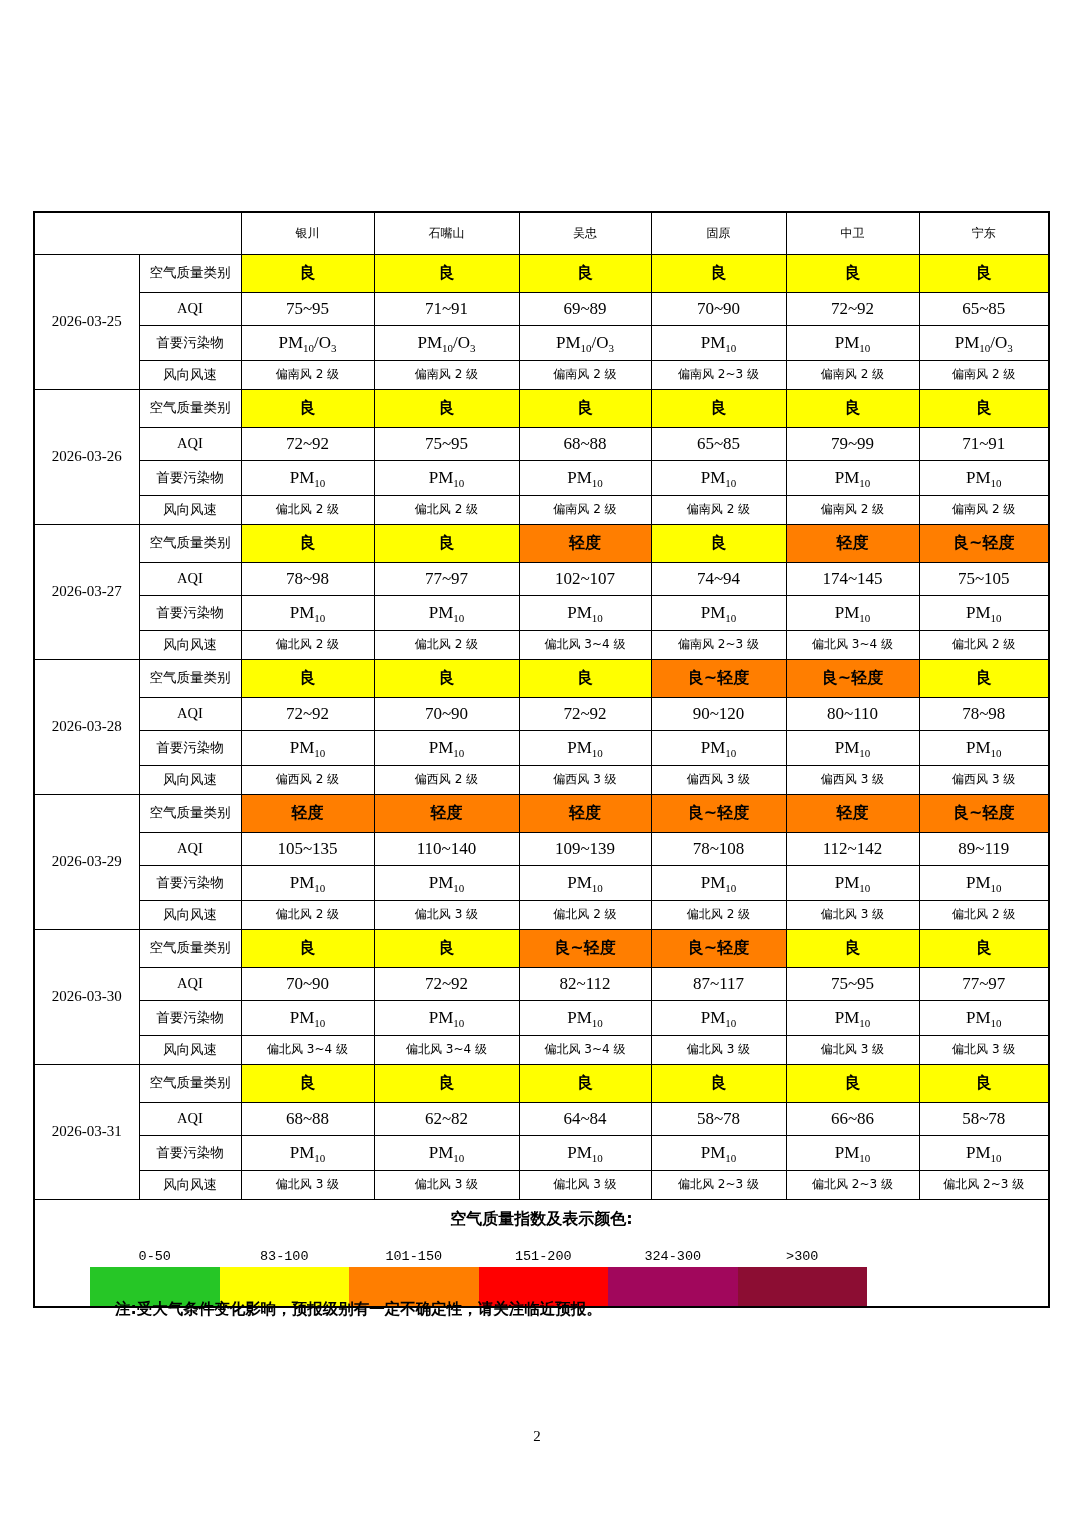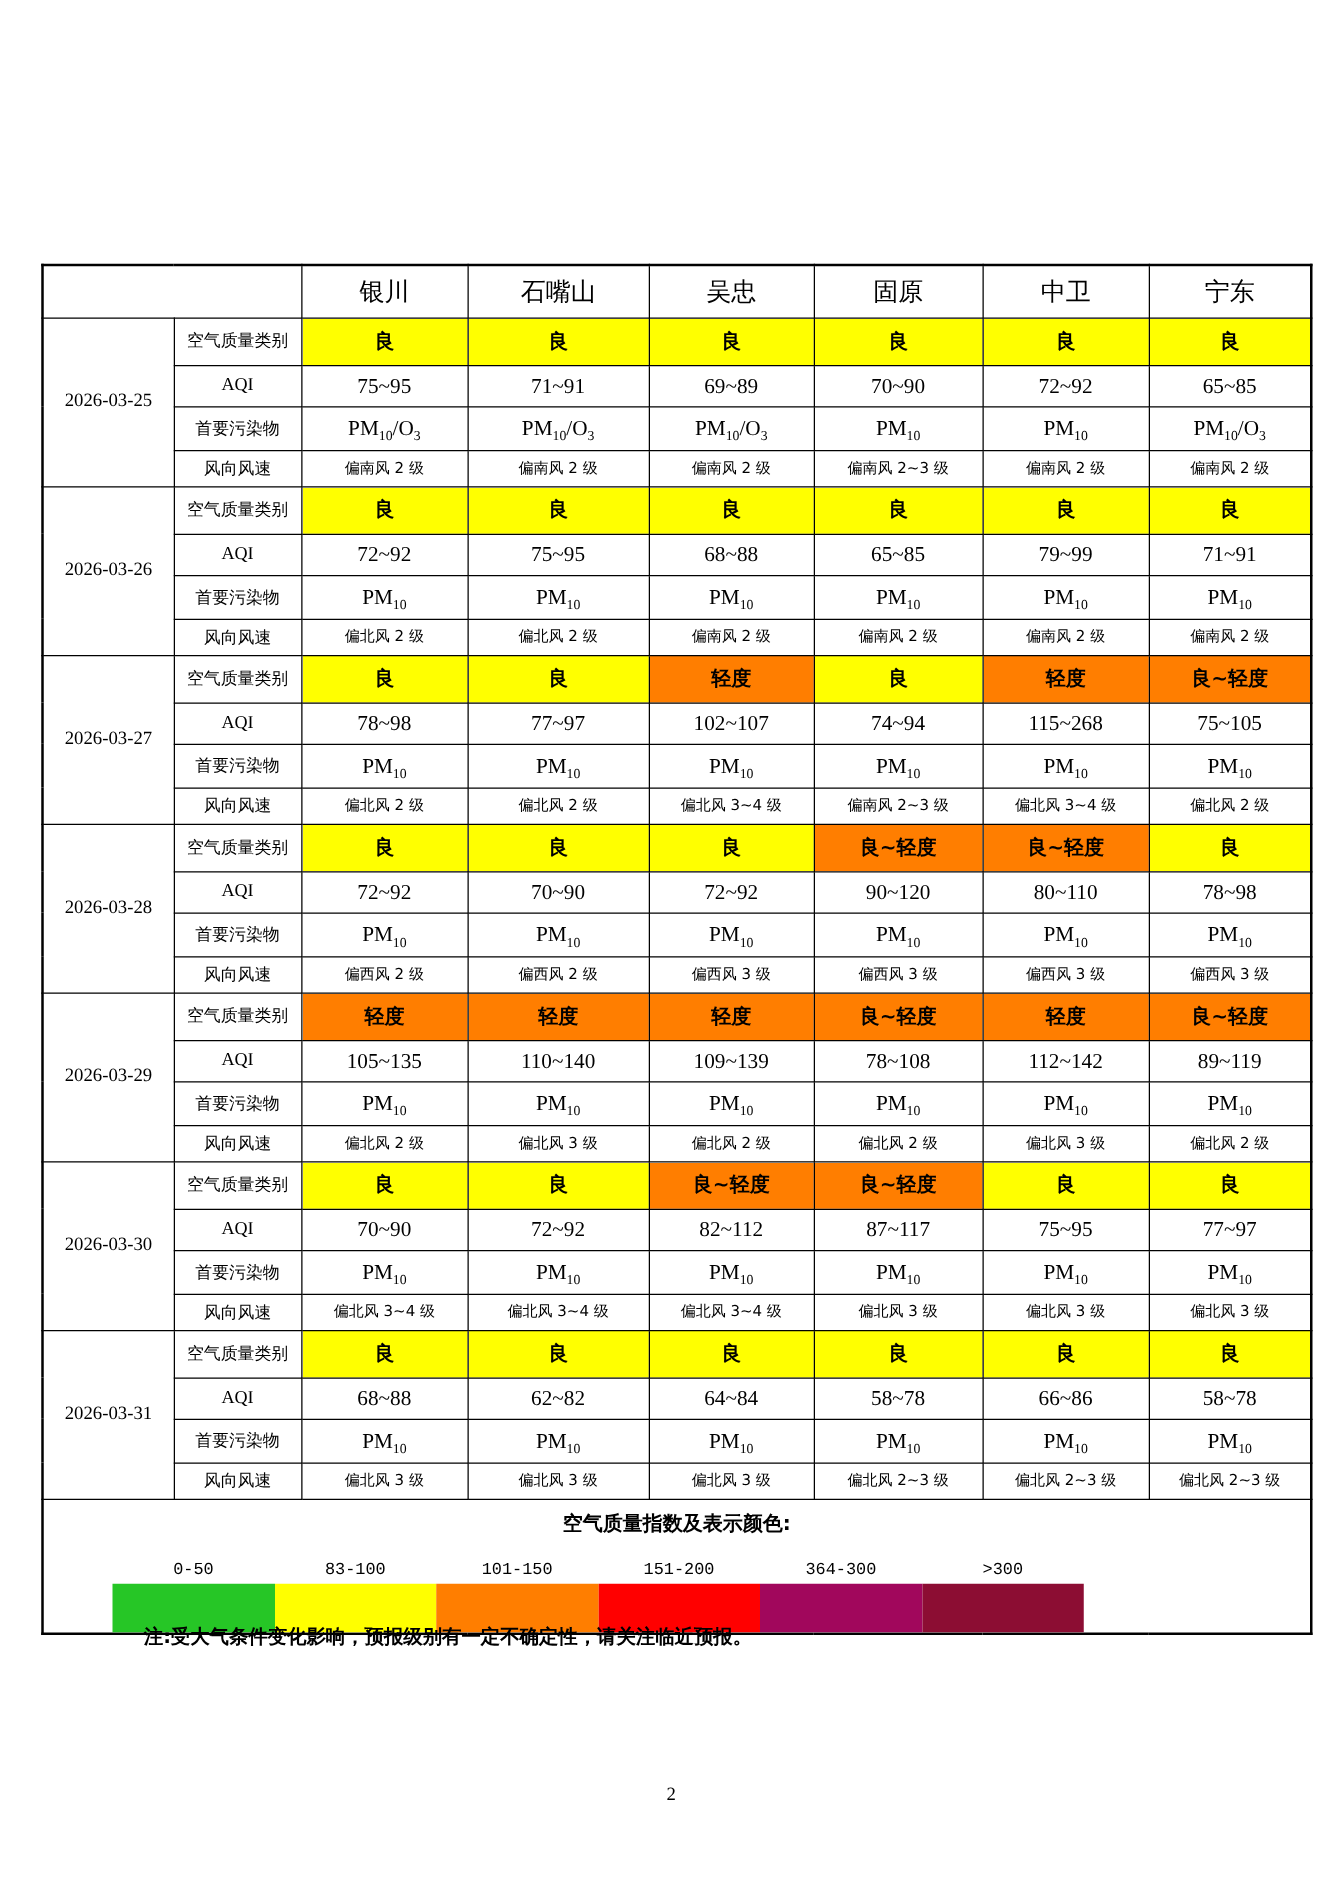--- a/index.html
+++ b/index.html
@@ -40,21 +40,21 @@
     overflow: hidden;
   }
   tr.r-head  { height: 42px; }
   tr.r-cat   { height: 38px; }
   tr.r-aqi   { height: 33px; }
   tr.r-pol   { height: 35px; }
   tr.r-wind  { height: 29px; }
   tr.r-legend td { height: 96px; vertical-align: top; }
   .city {
     font-family: "DejaVu Sans", "Liberation Sans", sans-serif;
-    font-size: 20px;
+    font-size: 12px;
     font-weight: normal;
   }
   .date { font-size: 15px; font-family: "Liberation Serif", serif; }
   .lbl  { font-family: "DejaVu Sans", "Liberation Sans", sans-serif; font-size: 13.5px; }
   .lbl-aqi { font-family: "Liberation Serif", serif; font-size: 14.5px; }
   .cat  {
     font-family: "DejaVu Sans", "Liberation Sans", sans-serif;
     font-size: 16px;
     font-weight: 600;
   }
@@ -212,21 +212,21 @@
           <td class="cat" style="background: rgb(255, 255, 0);">良</td>
           <td class="cat" style="background: rgb(255, 126, 0);">轻度</td>
           <td class="cat" style="background: rgb(255, 126, 0);">良~轻度</td>
         </tr>
         <tr class="r-aqi">
           <td class="lbl lbl-aqi">AQI</td>
           <td class="aqi">78~98</td>
           <td class="aqi">77~97</td>
           <td class="aqi">102~107</td>
           <td class="aqi">74~94</td>
-          <td class="aqi">115~268</td>
+          <td class="aqi">174~145</td>
           <td class="aqi">75~105</td>
         </tr>
         <tr class="r-pol">
           <td class="lbl">首要污染物</td>
           <td class="pol">PM<sub>10</sub></td>
           <td class="pol">PM<sub>10</sub></td>
           <td class="pol">PM<sub>10</sub></td>
           <td class="pol">PM<sub>10</sub></td>
           <td class="pol">PM<sub>10</sub></td>
           <td class="pol">PM<sub>10</sub></td>
@@ -402,21 +402,21 @@
               </div>
               <div class="legend-item">
                 <div class="legend-range">101-150</div>
                 <div class="legend-box" style="background: rgb(255, 126, 0);"></div>
               </div>
               <div class="legend-item">
                 <div class="legend-range">151-200</div>
                 <div class="legend-box" style="background: rgb(255, 0, 0);"></div>
               </div>
               <div class="legend-item">
-                <div class="legend-range">364-300</div>
+                <div class="legend-range">324-300</div>
                 <div class="legend-box" style="background: rgb(161, 7, 92);"></div>
               </div>
               <div class="legend-item">
                 <div class="legend-range">&gt;300</div>
                 <div class="legend-box" style="background: rgb(140, 13, 51);"></div>
               </div>
             </div>
           </td>
         </tr>
       </tbody>

